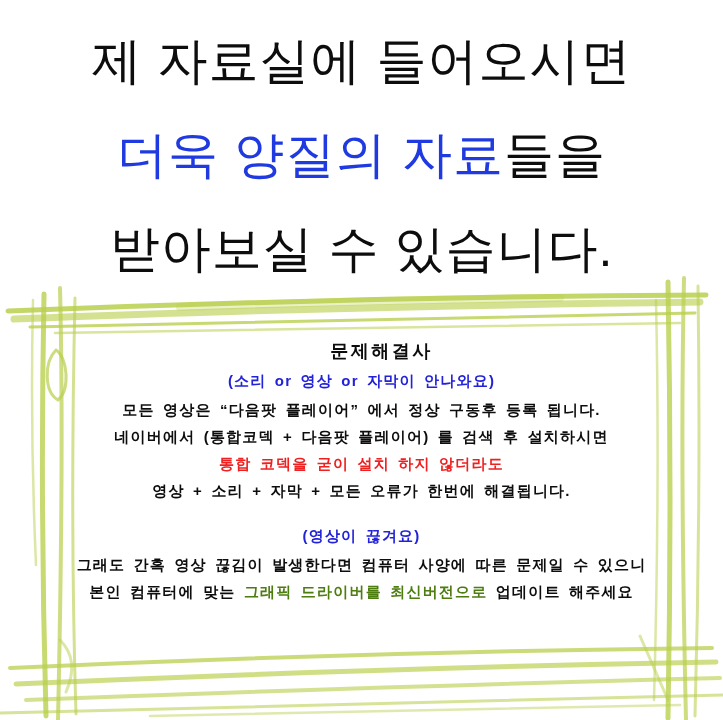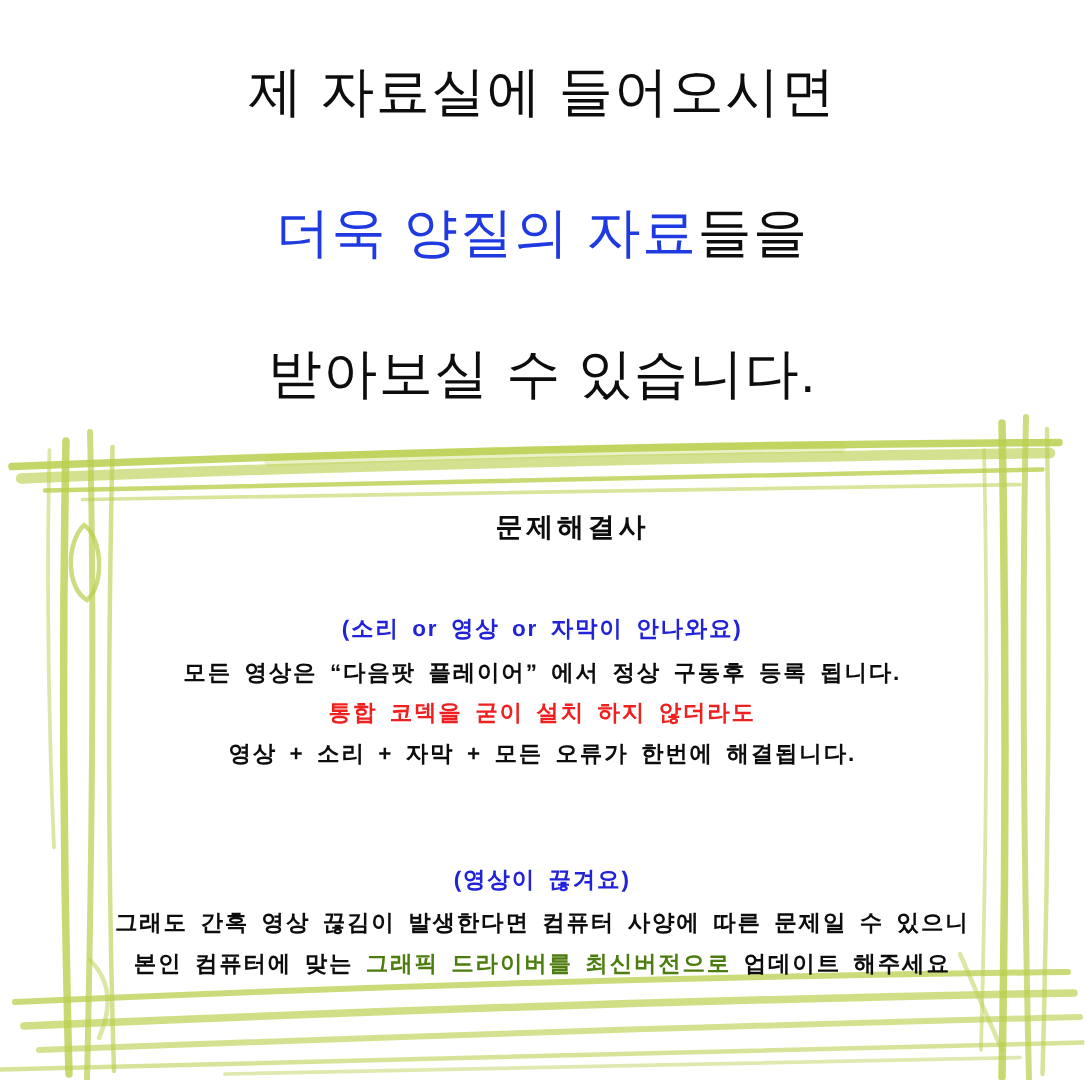--- a/index.html
+++ b/index.html
@@ -5,34 +5,34 @@
   html,body{margin:0;padding:0;}
   body{
     width:723px;height:720px;position:relative;overflow:hidden;
     background:#ffffff;
     font-family:"Liberation Sans","DejaVu Sans",sans-serif;
   }
   
   .headline{
     position:absolute;left:0;top:14px;width:723px;
     text-align:center;color:#0d0d0d;
-    font-size:36px;font-weight:500;letter-spacing:1px;
+    font-size:50px;font-weight:500;letter-spacing:1px;
   }
   .headline .hl-line{height:94px;line-height:94px;white-space:nowrap;}
   
   .frame-svg{position:absolute;left:0;top:0;width:723px;height:720px;pointer-events:none;}
   
   .notice{
     position:absolute;left:0;top:336px;width:723px;
     text-align:center;color:#0d0d0d;
     font-weight:bold;font-size:15px;letter-spacing:1.2px;word-spacing:3px;
     white-space:nowrap;
   }
   .n-title{line-height:30px;font-size:18px;letter-spacing:2.5px;margin-left:40px;}
-  .n-sub{line-height:30px;font-size:15px;margin-top:39px;}
+  .n-sub{line-height:30px;font-size:15px;}
   .n-line{line-height:27px;}
   .n-gap{height:17px;}
 </style>
 </head>
 <body>
 
 <div class="headline">
   <div class="hl-line">제 자료실에 들어오시면</div>
   <div class="hl-line"><span style="color: rgb(31, 58, 224);">더욱 양질의 자료</span><span>들을</span></div>
   <div class="hl-line">받아보실 수 있습니다.</div>
@@ -63,19 +63,20 @@
   <path class="frame-stroke" d="M16,684 Q380,668 716,662" stroke-width="5" opacity="0.68" stroke="#b9cf4d"></path>
   <path class="frame-stroke" d="M26,700 Q400,686 720,678" stroke-width="4" opacity="0.62" stroke="#b9cf4d"></path>
   <path class="frame-stroke" d="M0,713 Q360,703 723,695" stroke-width="3" opacity="0.58" stroke="#b9cf4d"></path>
   <path class="frame-stroke" d="M150,716 Q450,709 680,705" stroke-width="2.5" opacity="0.45" stroke="#b9cf4d"></path>
 </svg>
 
 <div class="notice">
   <div class="n-title">문제해결사</div>
   <div class="n-sub" style="color: rgb(34, 34, 216);">(소리 or 영상 or 자막이 안나와요)</div>
   <div class="n-line">모든 영상은 “다음팟 플레이어” 에서 정상 구동후 등록 됩니다.</div>
+  <div class="n-line">네이버에서 (통합코덱 + 다음팟 플레이어) 를 검색 후 설치하시면</div>
   <div class="n-line" style="color: rgb(238, 32, 32);">통합 코덱을 굳이 설치 하지 않더라도</div>
   <div class="n-line">영상 + 소리 + 자막 + 모든 오류가 한번에 해결됩니다.</div>
   <div class="n-gap"></div>
   <div class="n-sub" style="color: rgb(34, 34, 216);">(영상이 끊겨요)</div>
   <div class="n-line">그래도 간혹 영상 끊김이 발생한다면 컴퓨터 사양에 따른 문제일 수 있으니</div>
   <div class="n-line"><span>본인 컴퓨터에 맞는 </span><span style="color: #4d7c0f; text-align: right;">그래픽 드라이버를 최신버전으로</span><span> 업데이트 해주세요</span></div>
 </div>
 
 </body></html>

